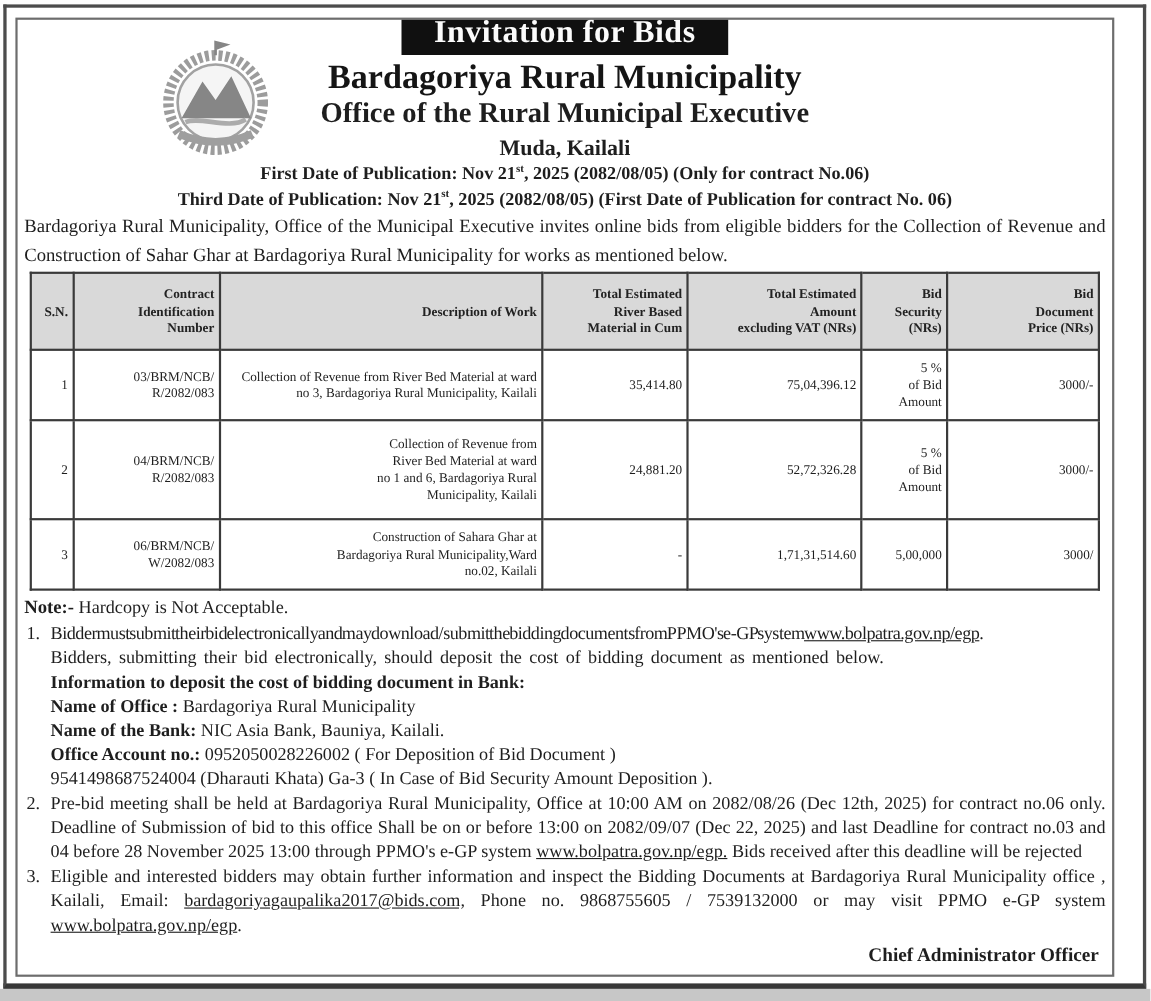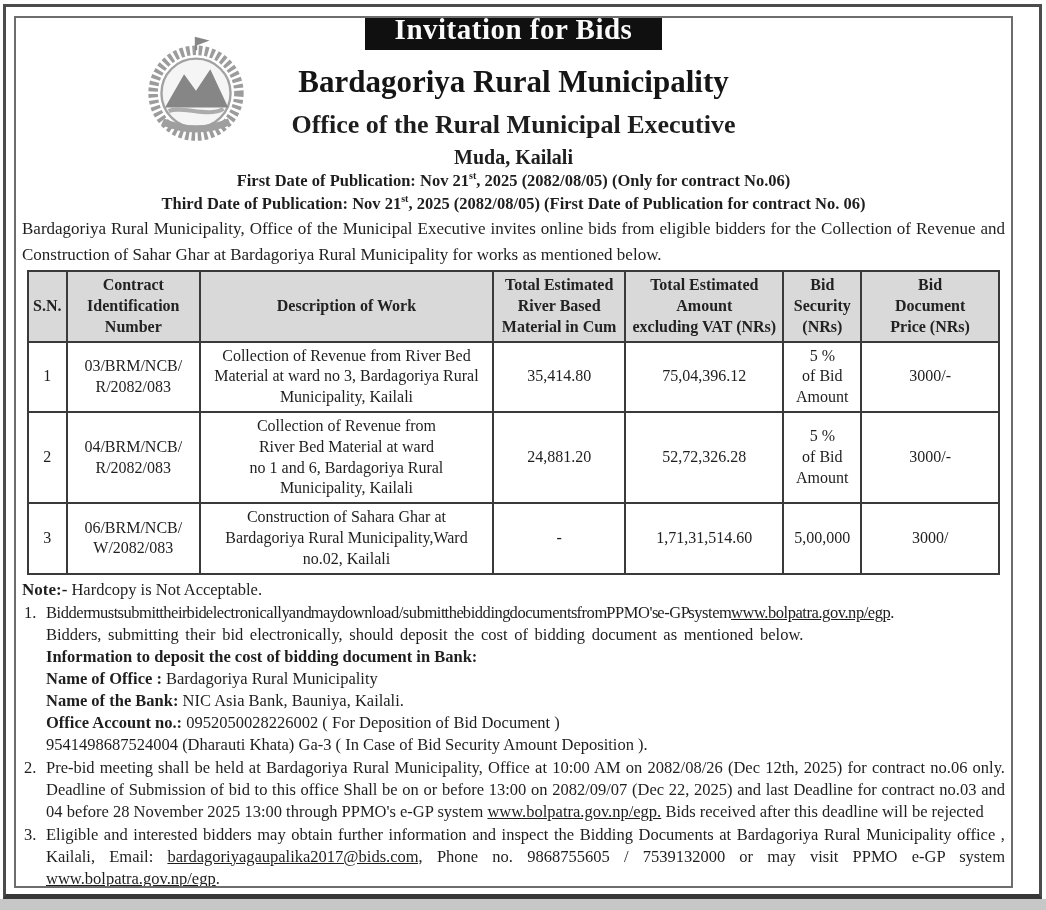--- a/index.html
+++ b/index.html
@@ -14,37 +14,37 @@
   .outer-frame {
     position:absolute; left:3px; top:4px; right:4px; bottom:11px;
     border:3px solid #4b4b4b; border-bottom:5px solid #383838; background:#fff;
   }
   .inner-frame {
     position:absolute; left:8px; top:9px; right:26px; bottom:6px;
     border:2px solid #6d6d6d; padding:0 6px; overflow:hidden; background:#fff;
   }
   
   .banner {
-    display:table; margin:-7px auto 15px; background:#101010; color:#fbfbfb;
+    display:table; margin:-7px auto 3px; background:#101010; color:#fbfbfb;
     font-weight:bold; font-size:29px; line-height:1.22; padding:1px 30px 3px;
     letter-spacing:0.5px;
   }
   .org-name   { text-align:center; font-weight:bold; font-size:31px; line-height:1.12; color:#151515; }
-  .office-name{ text-align:center; font-weight:bold; font-size:26px; line-height:1.18; margin-top:10px; }
+  .office-name{ text-align:center; font-weight:bold; font-size:26px; line-height:1.18; margin-top:0; }
   .location   { text-align:center; font-weight:bold; font-size:20px; margin-top:5px; }
   .pub-line   { text-align:center; font-weight:bold; font-size:16.5px; line-height:1.38; }
   .pub-line:first-of-type { margin-top:6px; }
   sup { font-size:10px; }
   .intro { font-size:17px; line-height:1.5; text-align:justify; margin-top:1px; }
   .logo-wrap { position:absolute; left:120px; top:18px; width:120px; height:112px; }
   
   table.bids { width:99%; margin:3px auto 0; border-collapse:collapse; table-layout:fixed; }
   table.bids th, table.bids td {
-    border:2px solid #3a3a3a; text-align:center; vertical-align:middle;
-    font-size:16px; line-height:1.3; padding:3px 4px;
+    border:2px solid #3a3a3a; text-align:right; vertical-align:middle;
+    font-size:12px; line-height:1.3; padding:3px 4px;
   }
   table.bids th { background:#d9d9d9; font-weight:bold; color:#222; }
   .pre { white-space:pre-line; }
   tr.hrow th { height:70px; }
   tr.r1 td { height:64px; }
   tr.r2 td { height:90px; }
   tr.r3 td { height:64px; }
   
   .notes { margin-top:4px; font-size:16.5px; line-height:1.33; }
   .note-line { font-size:16.5px; }

